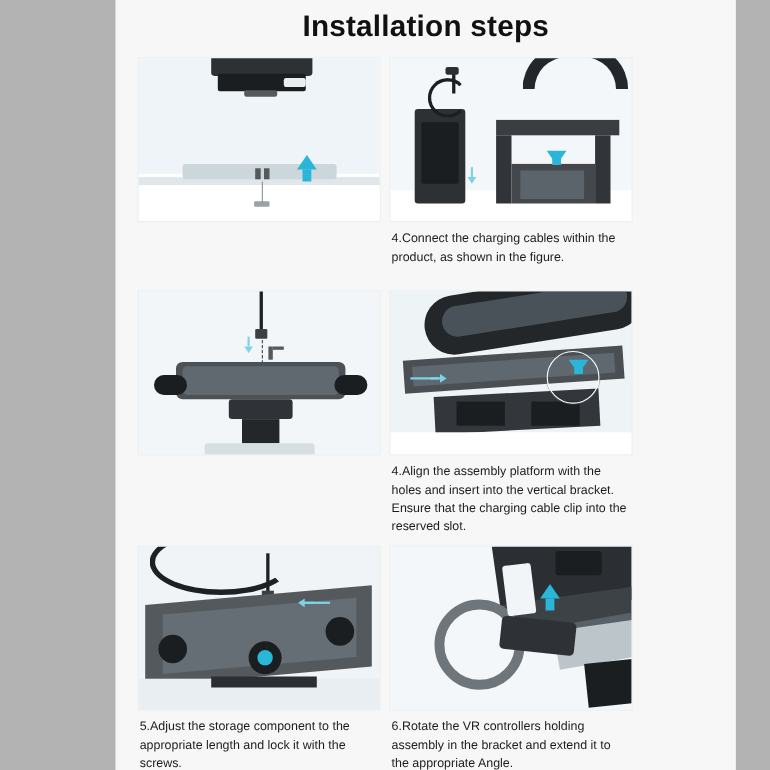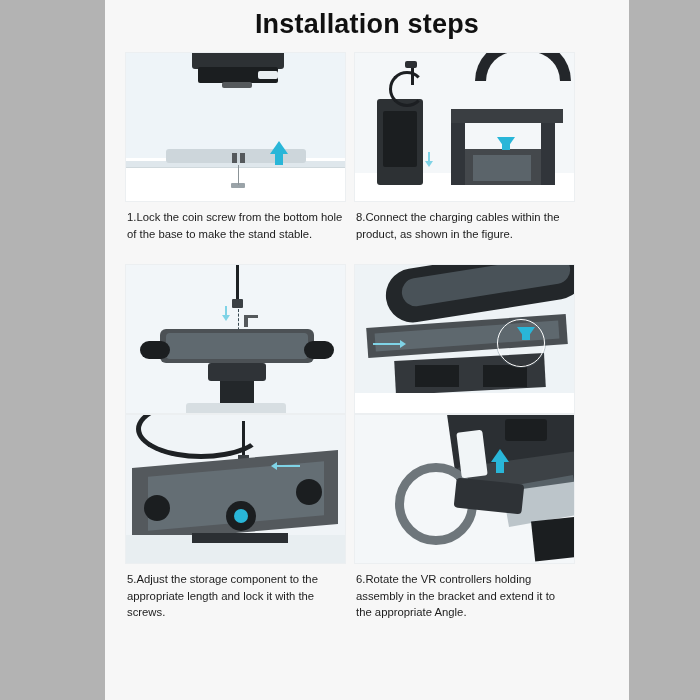--- a/index.html
+++ b/index.html
@@ -10,21 +10,21 @@
     width: 700px;
     height: 700px;
     background: #b3b3b3;
     font-family: "Liberation Sans", sans-serif;
     overflow: hidden;
   }
   .page {
     position: absolute;
     left: 105px;
     top: 0;
-    width: 524px;
+    width: 564px;
     height: 700px;
     background: #f7f7f7;
   }
   .title {
     text-align: center;
     font-size: 27px;
     font-weight: bold;
     color: #111;
     letter-spacing: 0.2px;
     padding-top: 6px;
@@ -142,21 +142,20 @@
         <div class="shape" style="left:0;top:115px;width:221px;height:35px;background:#ffffff;"></div>
 
         <div class="shape" style="left:40px;top:96px;width:140px;height:14px;background:#cdd6db;border-radius:3px;"></div>
 
         <div class="shape" style="left:105px;top:130px;width:14px;height:5px;background:#9aa3a8;border-radius:1px;"></div>
         <div class="vline" style="left:112px;top:112px;height:20px;"></div>
         <div class="shape mid" style="left:106px;top:100px;width:5px;height:10px;"></div>
         <div class="shape mid" style="left:114px;top:100px;width:5px;height:10px;"></div>
         <div class="arrow-up" style="left:144px;top:88px;"></div>
       </div>
-      <div class="caption">1.Lock the coin screw from the bottom hole of the base to make the stand stable.</div>
     </div>
 
     <div class="cell">
       <div class="figure">
         <div class="shape" style="left:0;top:0;width:221px;height:150px;background:#f4f7f9;"></div>
         <div class="shape" style="left:0;top:120px;width:221px;height:30px;background:#ffffff;"></div>
 
         <div class="shape" style="left:120px;top:-12px;width:96px;height:40px;border:11px solid #23262a;border-radius:40px 40px 0 0;border-bottom:none;box-sizing:border-box;"></div>
 
         <div class="shape dark" style="left:22px;top:46px;width:46px;height:86px;border-radius:3px;"></div>
@@ -167,21 +166,21 @@
         <div class="shape" style="left:50px;top:8px;width:12px;height:7px;background:#2b2f33;border-radius:2px;"></div>
 
         <div class="shape" style="left:96px;top:56px;width:112px;height:14px;background:#3a3e42;"></div>
         <div class="shape" style="left:96px;top:70px;width:14px;height:62px;background:#31353a;"></div>
         <div class="shape" style="left:186px;top:70px;width:14px;height:62px;background:#31353a;"></div>
         <div class="shape" style="left:110px;top:96px;width:76px;height:36px;background:#44484c;"></div>
         <div class="shape glass" style="left:118px;top:102px;width:58px;height:26px;"></div>
         <div class="arrow-dn" style="left:142px;top:84px;"></div>
         <div class="thin-arrow-up" style="left:70px;top:108px;transform:rotate(180deg);"></div>
       </div>
-      <div class="caption">8.Connect the charging cables within the product, as shown in the figure.</div>
+      <div class="caption">4.Connect the charging cables within the product, as shown in the figure.</div>
     </div>
 
     <div class="cell">
       <div class="figure">
         <div class="shape" style="left:0;top:0;width:221px;height:150px;background:#f2f6f9;"></div>
 
         <div class="shape" style="left:110px;top:-4px;width:3px;height:40px;background:#1d2124;"></div>
         <div class="shape" style="left:106px;top:34px;width:11px;height:9px;background:#3b4044;border-radius:1px;"></div>
         <div class="dashv" style="left:112px;top:44px;height:26px;"></div>
 
@@ -213,20 +212,21 @@
         <div class="shape" style="left:40px;top:92px;width:150px;height:34px;background:#33373b;transform:rotate(-3deg);"></div>
         <div class="shape darker" style="left:60px;top:100px;width:44px;height:22px;"></div>
         <div class="shape darker" style="left:128px;top:100px;width:44px;height:22px;"></div>
         <div class="shape" style="left:0;top:128px;width:221px;height:22px;background:#ffffff;"></div>
 
         <div class="circ-hl" style="left:142px;top:54px;width:46px;height:46px;"></div>
         <div class="arrow-dn" style="left:162px;top:62px;"></div>
         <div class="thin-arrow-up" style="left:44px;top:76px;transform:rotate(90deg);"></div>
         <div class="shape" style="left:18px;top:78px;width:26px;height:2px;background:#7fd3e6;"></div>
       </div>
+      <div class="caption">4.Align the assembly platform with the holes and insert into the vertical bracket. Ensure that the charging cable clip into the reserved slot.</div>
     </div>
 
     <div class="cell">
       <div class="figure">
         <div class="shape" style="left:0;top:0;width:221px;height:150px;background:#f0f4f7;"></div>
 
         <div class="shape" style="left:10px;top:-16px;width:120px;height:50px;border:5px solid #1e2124;border-radius:50%;border-top-color:transparent;border-right-color:transparent;"></div>
 
         <div class="shape" style="left:116px;top:6px;width:3px;height:36px;background:#1d2124;"></div>
         <div class="shape" style="left:112px;top:40px;width:11px;height:8px;background:#3b4044;"></div>

